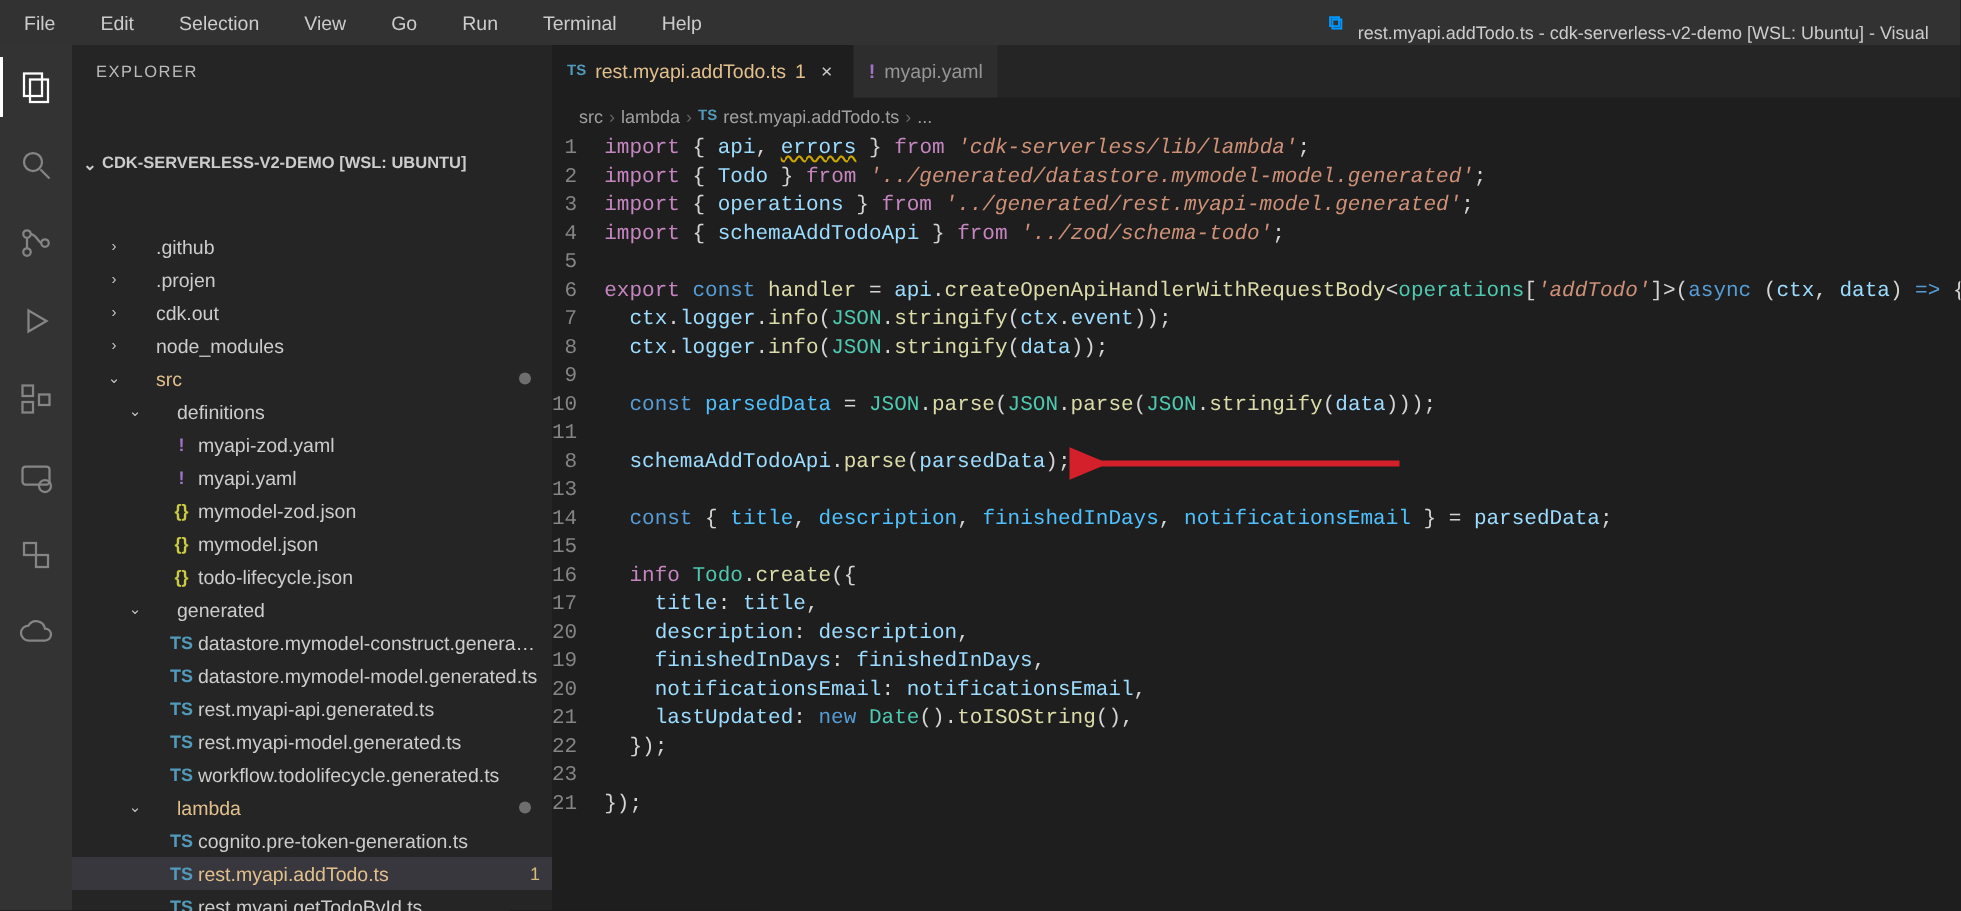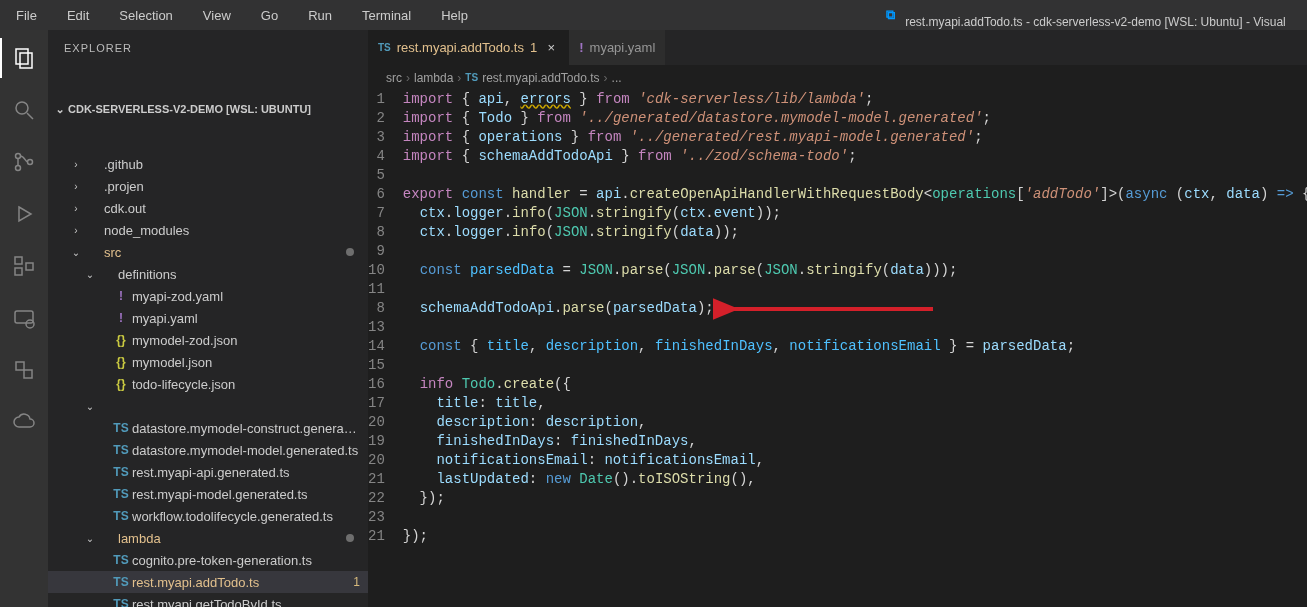--- a/index.html
+++ b/index.html
@@ -190,20 +190,21 @@
           <span class="label">mymodel.json</span>
         </div>
         <div class="tree-row" style="padding-left: 48px;">
           <span class="twisty"></span>
           <span class="ficon ic-json">{}</span>
           <span class="label">todo-lifecycle.json</span>
         </div>
         <div class="tree-row" style="padding-left: 34px;">
           <span class="twisty">⌄</span>
           <span class="ficon ic-folder"></span>
+          <span class="label">generated</span>
         </div>
         <div class="tree-row" style="padding-left: 48px;">
           <span class="twisty"></span>
           <span class="ficon ic-ts">TS</span>
           <span class="label">datastore.mymodel-construct.generated.ts</span>
         </div>
         <div class="tree-row" style="padding-left: 48px;">
           <span class="twisty"></span>
           <span class="ficon ic-ts">TS</span>
           <span class="label">datastore.mymodel-model.generated.ts</span>

